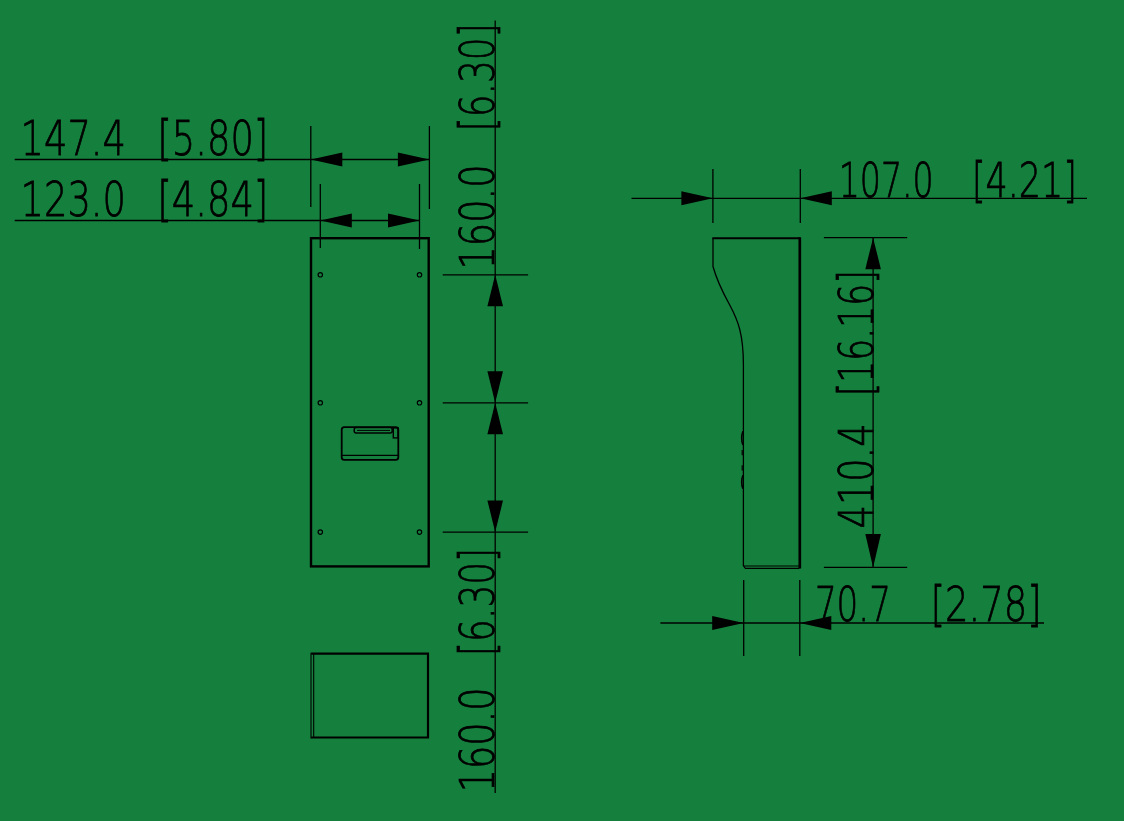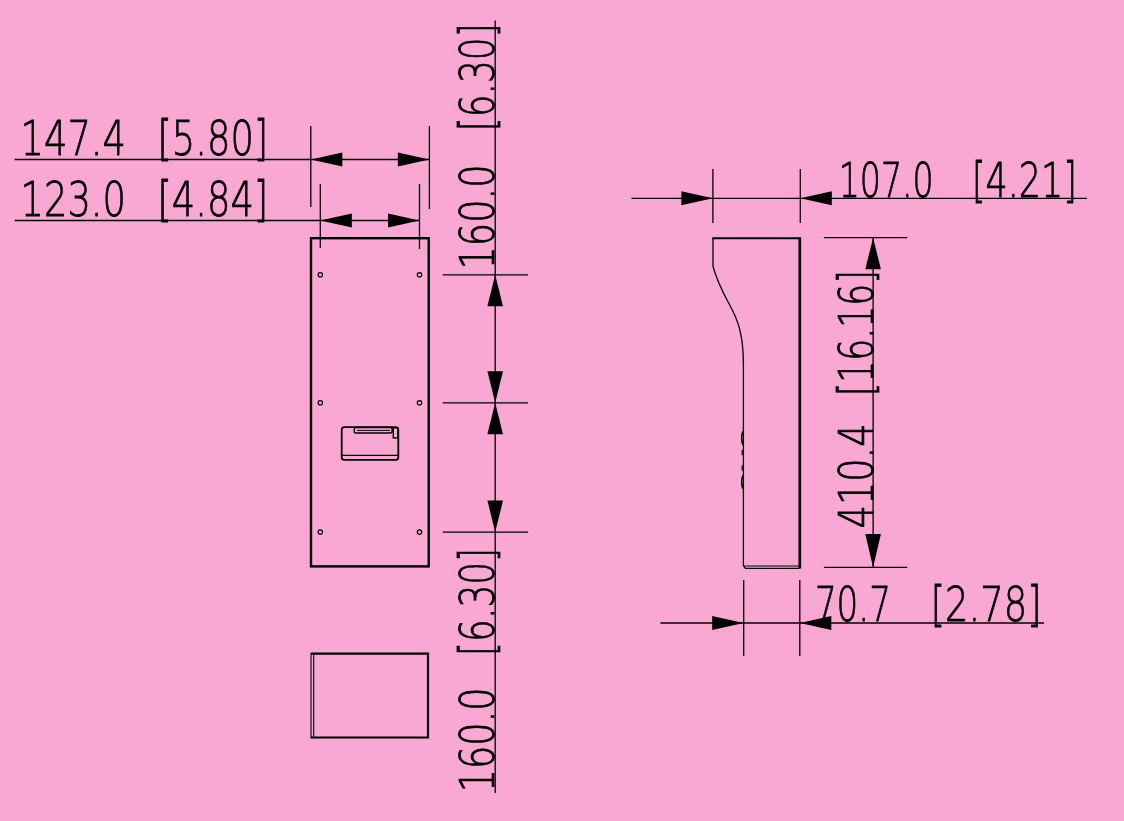--- a/index.html
+++ b/index.html
@@ -1,16 +1,16 @@
 <!DOCTYPE html>
 <html><head>
 <meta charset="utf-8">
 <style>
   html, body { margin: 0; padding: 0; background: #ffffff; }
-  .stage { position: relative; width: 1124px; height: 821px; background: #f9a8d4; overflow: hidden; }
+  .stage { position: relative; width: 1124px; height: 821px; background: #15803d; overflow: hidden; }
   svg { display: block; }
   .dim-text {
     font-family: "DejaVu Sans", sans-serif;
     font-weight: 200;
     font-size: 48px;
     fill: #000000;
     stroke: #000000;
     stroke-width: 0.8px;
   }
 </style>

